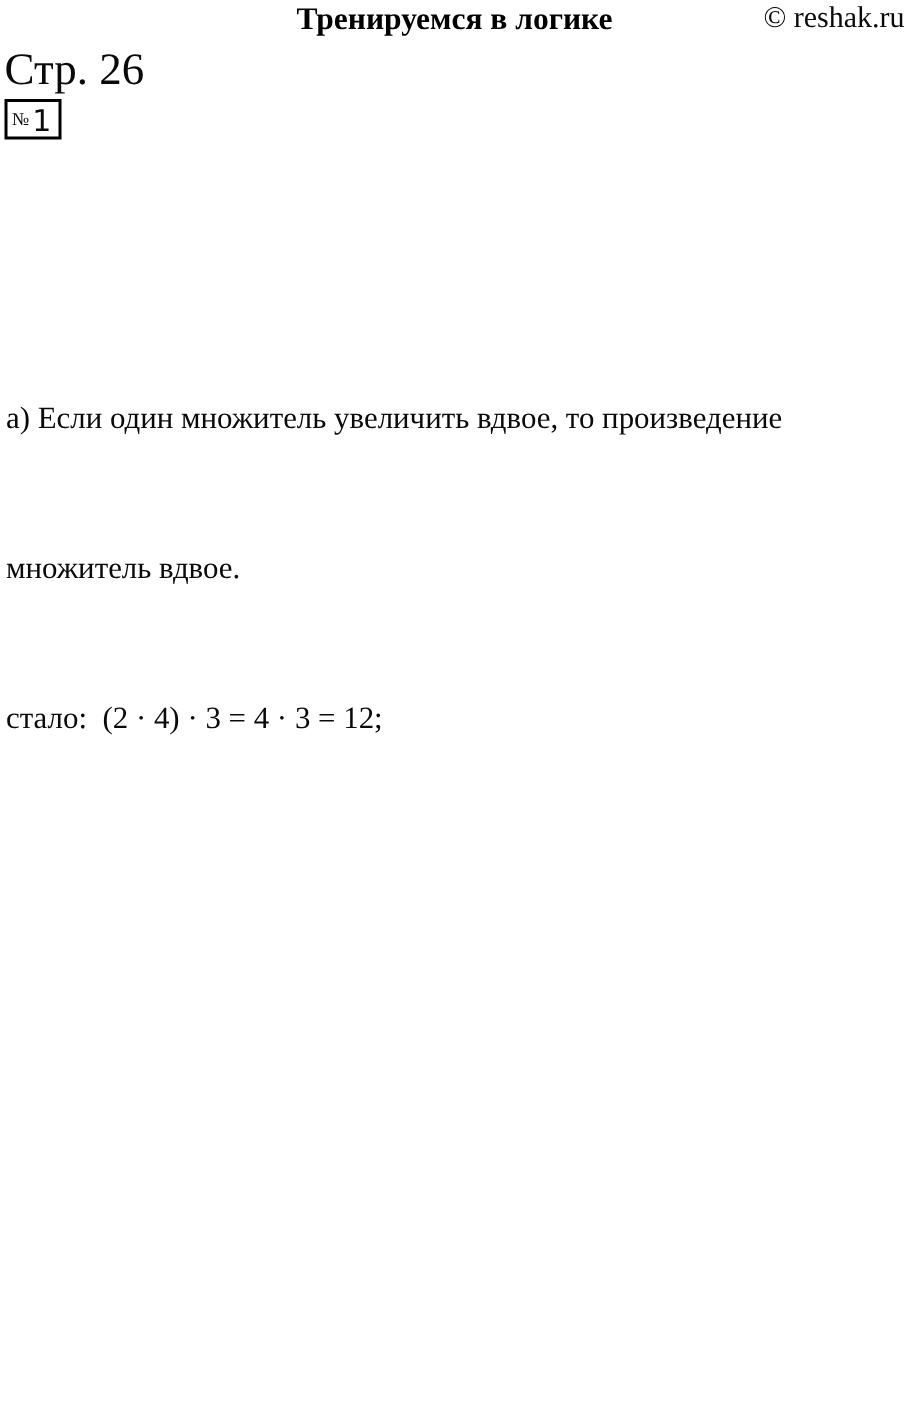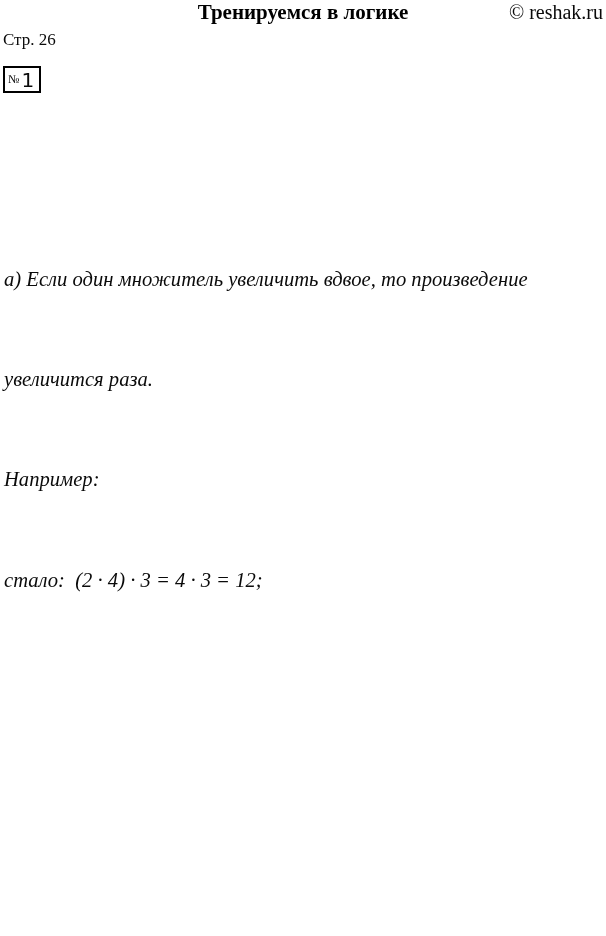--- a/index.html
+++ b/index.html
@@ -23,21 +23,21 @@
   }
   .site-copyright {
     position: absolute;
     top: 1px; right: 3px;
     font-size: 20px;
     white-space: pre;
   }
   .page-label {
     position: absolute;
     top: 30px; left: 3px;
-    font-size: 17px;
+    font-size: 30px;
     white-space: pre;
   }
   .task-badge {
     position: absolute;
     top: 66px; left: 3px;
     border: 2px solid #000;
     height: 27px;
     box-sizing: border-box;
     display: inline-flex;
     align-items: center;
@@ -56,21 +56,21 @@
   }
   .content {
     position: absolute;
     top: 96px; left: 4px; right: 0;
     font-size: 20.6px;
     line-height: 33.4px;
     white-space: pre;
     z-index: 2;
   }
   .section { display: block; }
-  .line { display: block; font-style: italic; }
+  .line { display: block; }
   .watermark-text {
     position: absolute;
     left: 26px; top: 770px;
     transform: rotate(43deg);
     transform-origin: 0 0;
     font-family: "Liberation Sans", sans-serif;
     font-weight: bold;
     font-size: 42px;
     letter-spacing: 4px;
     color: transparent;
@@ -103,22 +103,21 @@
 
   <div class="task-badge">
     <span class="numero">№</span>
     <span class="tasknum">1</span>
   </div>
 
   <div class="content">
 
     <div class="section sec-a">
       <span class="line">а) Если один множитель увеличить вдвое, то произведение</span>
-      <span class="line">увеличится раза.</span>
-      <span class="line">Например:</span>
+      <span class="line">множитель вдвое.</span>
       <span class="line">стало:  (2 · 4) · 3 = 4 · 3 = 12;</span>
     </div>
 
     
 
     
 
     
 
   </div>

